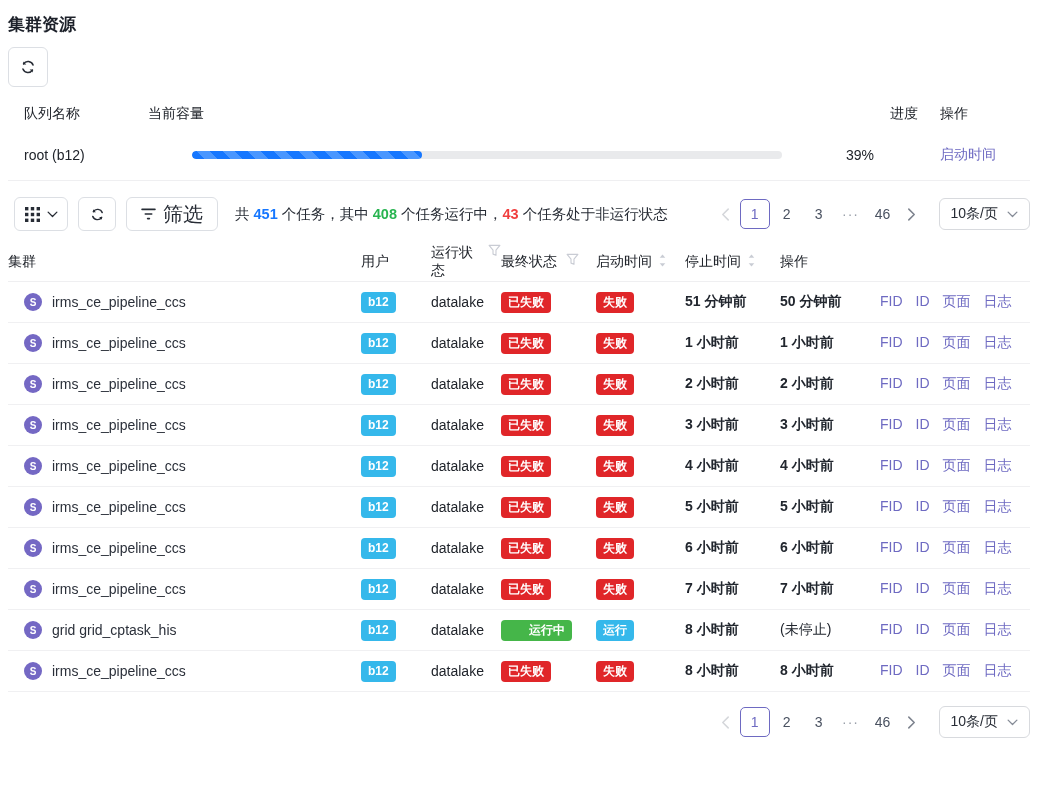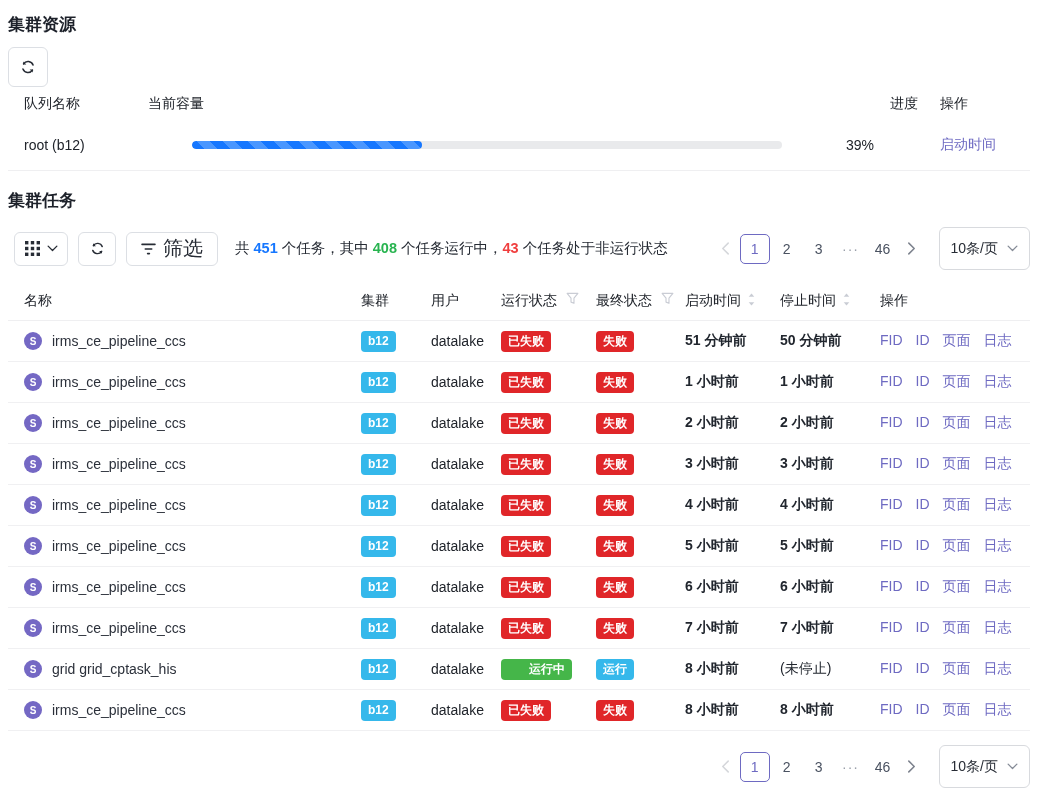--- a/index.html
+++ b/index.html
@@ -17,21 +17,21 @@
   .btn {
     display:inline-flex; align-items:center; justify-content:center;
     background:#fff; border:1px solid #dcdfe4; border-radius:6px;
     cursor:pointer; color:#272c35; gap:7px; font-size:20px;
   }
   .btn-lg-refresh { width:40px; height:40px; margin-top:12px; }
   .btn-sm { height:34px; }
   .icon { display:inline-flex; align-items:center; justify-content:center; }
 
   
-  .t1 { margin-top:1px; }
+  .t1 { margin-top:11px; }
   .t1-head, .t1-row {
     display:grid;
     grid-template-columns:140px minmax(0,1fr) 48px 112px;
     align-items:center;
   }
   .t1-head { height:31px; font-weight:500; color:#20242b; }
   .t1-row { height:52px; border-bottom:1px solid #efeff1;gap:44px; }
   .cell-pad-l { padding-left:16px; }
   .cell-pad-a { padding-left:22px; }
   .cell-right { text-align:right; }
@@ -60,21 +60,21 @@
   .pg-arrow { width:26px; height:30px; display:flex; align-items:center; justify-content:center; cursor:pointer; }
   .pg-prev { color:#d5d7db; }
   .pg-next { color:#7d838e; }
   .pg-item {
     min-width:30px; height:30px; margin:0 1px; display:flex; align-items:center; justify-content:center;
     color:#4a5261; cursor:pointer; border:1px solid transparent; border-radius:5px; font-size:14px;
   }
   .pg-active { border-color:var(--accent,#6e6ac2); color:var(--accent,#6e6ac2); }
   .pg-ellipsis { color:#9aa0aa; letter-spacing:1px; }
   .pg-size {
-    margin-left:14px; height:43px; padding:0 11px; display:flex; align-items:center; gap:9px;
+    margin-left:14px; height:32px; padding:0 11px; display:flex; align-items:center; gap:9px;
     border:1px solid #d8dade; border-radius:6px; cursor:pointer; color:#272c35;
   }
   .chev { color:#868c97; }
 
   
   .t2 { margin-top:12px; }
   .t2-head, .t2-row {
     display:grid;
     grid-template-columns:353px 70px 70px 95px 89px 95px 100px 1fr;
     align-items:center;
@@ -141,21 +141,20 @@
         <div class="progress-track">
           <div class="progress-fill" style="width: 39%;"></div>
         </div>
       </div>
       <div class="cell-right">39%</div>
       <div class="cell-pad-a"><a class="link">启动时间</a></div>
     </div>
   </div>
 
   
-  <h2 class="section-title tasks-title">集群任务</h2>
 
   <div class="toolbar">
     <button class="btn btn-sm btn-grid">
       <span class="icon">
         <svg width="15" height="15" viewBox="0 0 15 15">
           <g fill="currentColor">
             <rect x="0" y="0" width="3.4" height="3.4"></rect>
               <rect x="5.8" y="0" width="3.4" height="3.4"></rect>
               <rect x="11.6" y="0" width="3.4" height="3.4"></rect>
             <rect x="0" y="5.8" width="3.4" height="3.4"></rect>
@@ -225,21 +224,20 @@
               <path d="M1 1.3l5 5 5-5" stroke="currentColor" stroke-width="1.5" fill="none" stroke-linecap="round" stroke-linejoin="round"></path>
             </svg>
         </span>
       </span>
     </div>
   </div>
 
   
   <div class="t2">
     <div class="t2-head">
-      <div class="cell-pad-l">名称</div>
       <div>集群</div>
       <div>用户</div>
       <div class="head-flex">
         <span>运行状态</span>
         <span class="icon-muted">
           <svg width="13" height="13" viewBox="0 0 14 14">
               <path d="M1.2 1.5h11.6L8.6 6.6v5.6l-3.2-1.3V6.6z" fill="none" stroke="currentColor" stroke-width="1.2" stroke-linejoin="round"></path>
             </svg>
         </span>
       </div>

